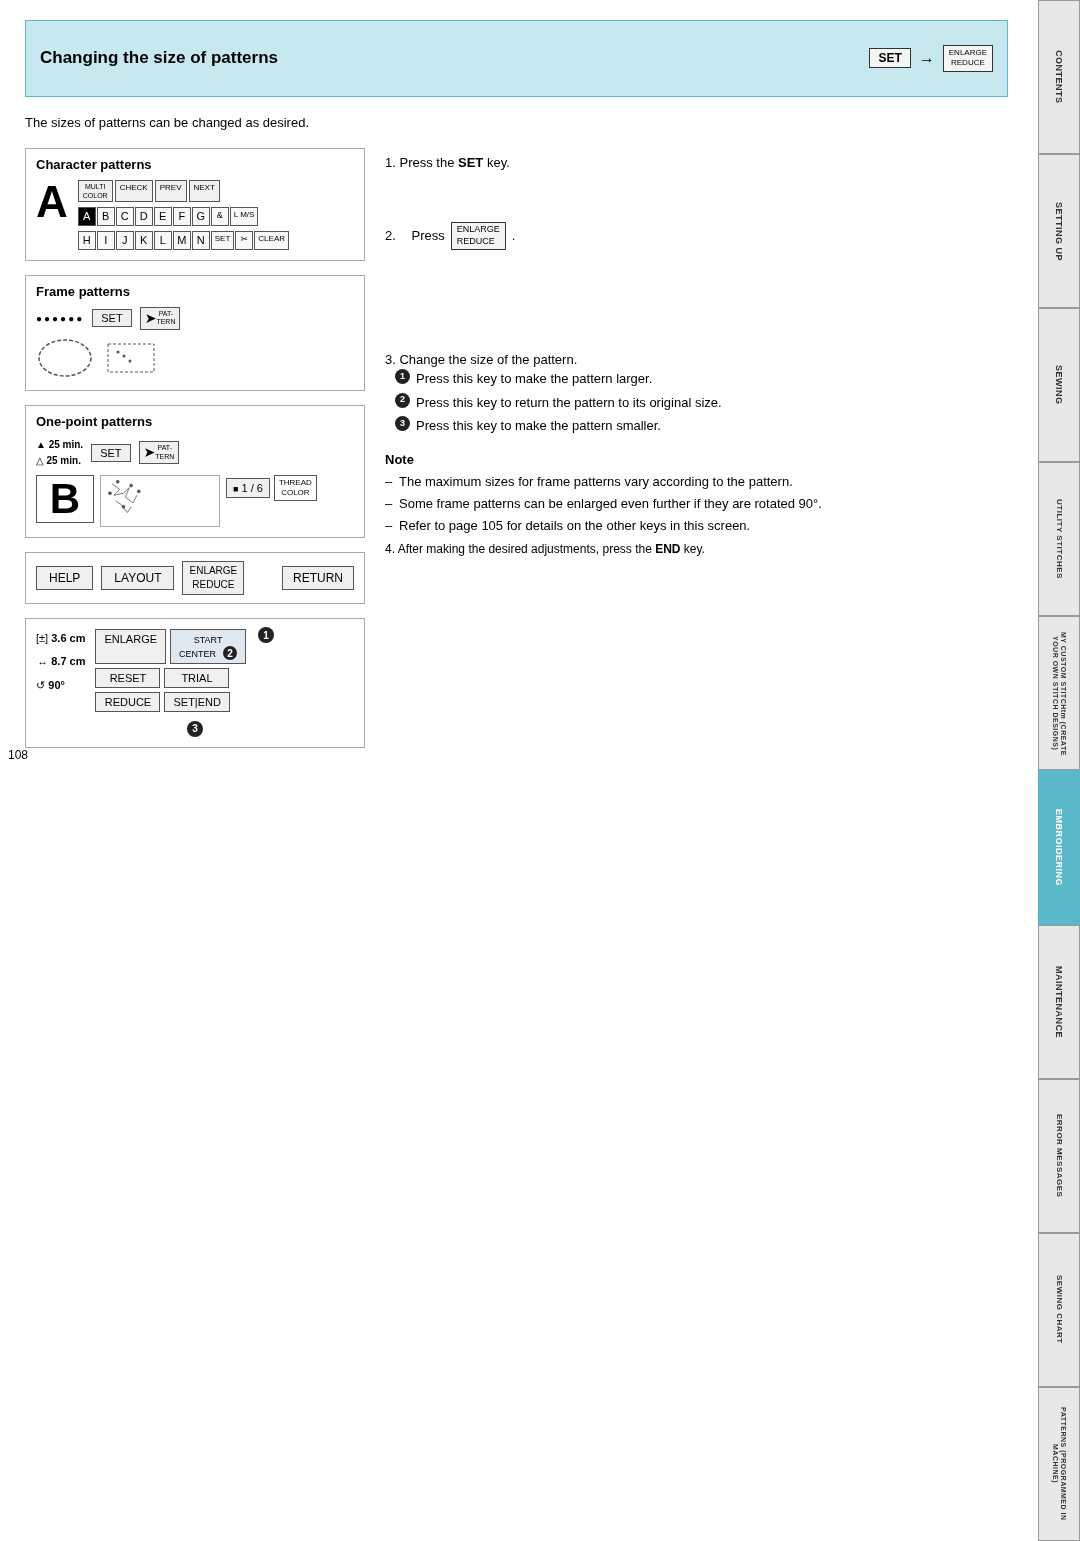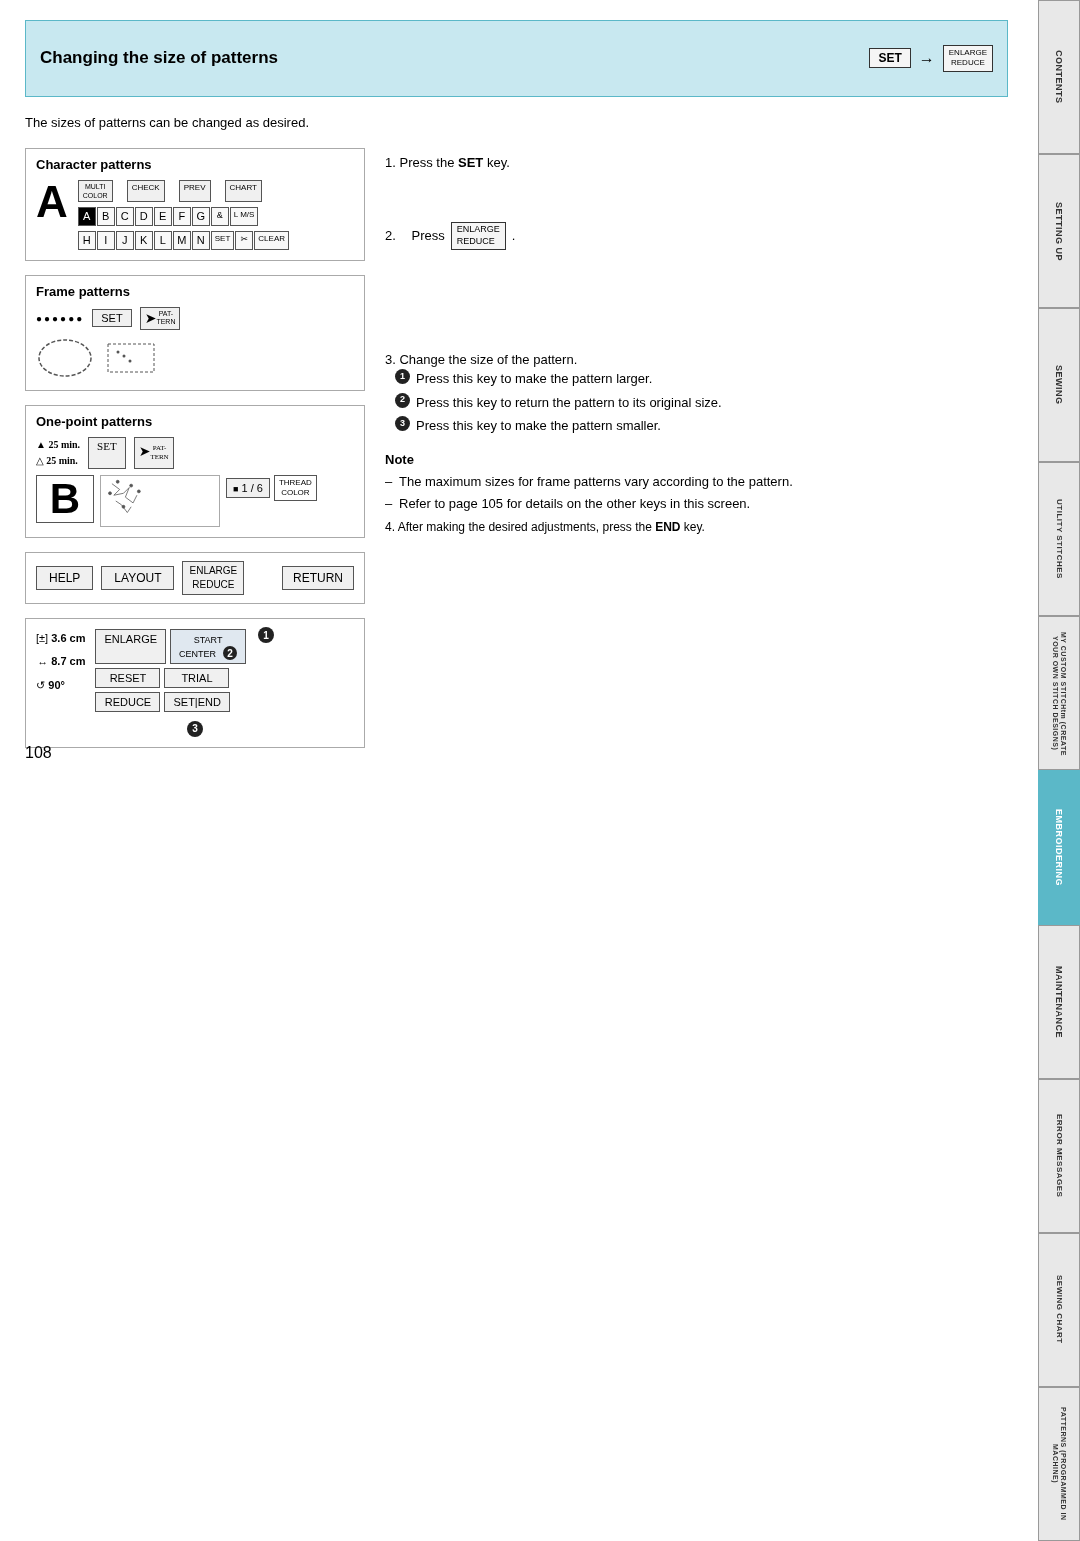--- a/index.html
+++ b/index.html
@@ -139,21 +139,21 @@
       line-height: 1;
       margin-right: 4px;
     }
     .char-controls {
       display: flex;
       flex-direction: column;
       gap: 2px;
     }
     .char-buttons-row {
       display: flex;
-      gap: 14px;
+      gap: 2px;
     }
     .mini-btn {
       border: 1px solid #555;
       padding: 1px 4px;
       font-size: 8px;
       background: #f0f0f0;
       line-height: 1.4;
       text-align: center;
       white-space: nowrap;
     }
@@ -217,23 +217,23 @@
     }
     .frame-shapes-row {
       display: flex;
       gap: 8px;
       margin-top: 4px;
     }
 
     
     .onepoint-top {
       display: flex;
+      align-items: center;
       gap: 8px;
       margin-bottom: 6px;
-      font-family: Liberation Serif, serif;
     }
     .onepoint-detail {
       display: flex;
       gap: 6px;
       align-items: flex-start;
     }
     .onepoint-big-char {
       font-size: 42px;
       font-weight: bold;
       border: 1px solid #555;
@@ -390,22 +390,22 @@
     .step4 {
       margin-top: 5px;
       font-size: 12px;
       line-height: 1.5;
     }
 
     
     .page-number {
       position: absolute;
       bottom: 20px;
-      left: 25px;
-      font-size: 16px;
+      left: 8px;
+      font-size: 12px;
     }
 
     
     svg.stitch-svg {
       width: 100%;
       height: 100%;
     }
   </style>
 </head>
 <body>
@@ -465,21 +465,21 @@
 
       <div class="pattern-section">
         <div class="pattern-section-title">Character patterns</div>
         <div class="char-display">
           <div class="big-char">A</div>
           <div class="char-controls">
             <div class="char-buttons-row">
               <div class="multi-color-btn">MULTI<br>COLOR</div>
               <div class="mini-btn">CHECK</div>
               <div class="mini-btn">PREV</div>
-              <div class="mini-btn">CHART</div>
+              <div class="mini-btn">NEXT</div>
             </div>
             <div class="char-row">
               <div class="char-item selected">A</div>
               <div class="char-item">B</div>
               <div class="char-item">C</div>
               <div class="char-item">D</div>
               <div class="char-item">E</div>
               <div class="char-item">F</div>
               <div class="char-item">G</div>
               <div class="char-item special">&amp;</div>
@@ -668,20 +668,21 @@
         <div class="substep">
           <span style="display:inline-flex;align-items:center;justify-content:center;width:15px;height:15px;border-radius:50%;background:#222;color:#fff;font-size:9px;font-weight:bold;flex-shrink:0;">3</span>
           <span>Press this key to make the pattern smaller.</span>
         </div>
       </div>
 
       <div class="note-section">
         <div class="note-title">Note</div>
         <ul class="note-list">
           <li>The maximum sizes for frame patterns vary according to the pattern.</li>
+          <li>Some frame patterns can be enlarged even further if they are rotated 90°.</li>
           <li>Refer to page 105 for details on the other keys in this screen.</li>
         </ul>
       </div>
 
       <div class="step4">
         <span>4.</span>
         <span>After making the desired adjustments, press the </span><span class="bold-key">END</span><span> key.</span>
       </div>
 
     </div>

